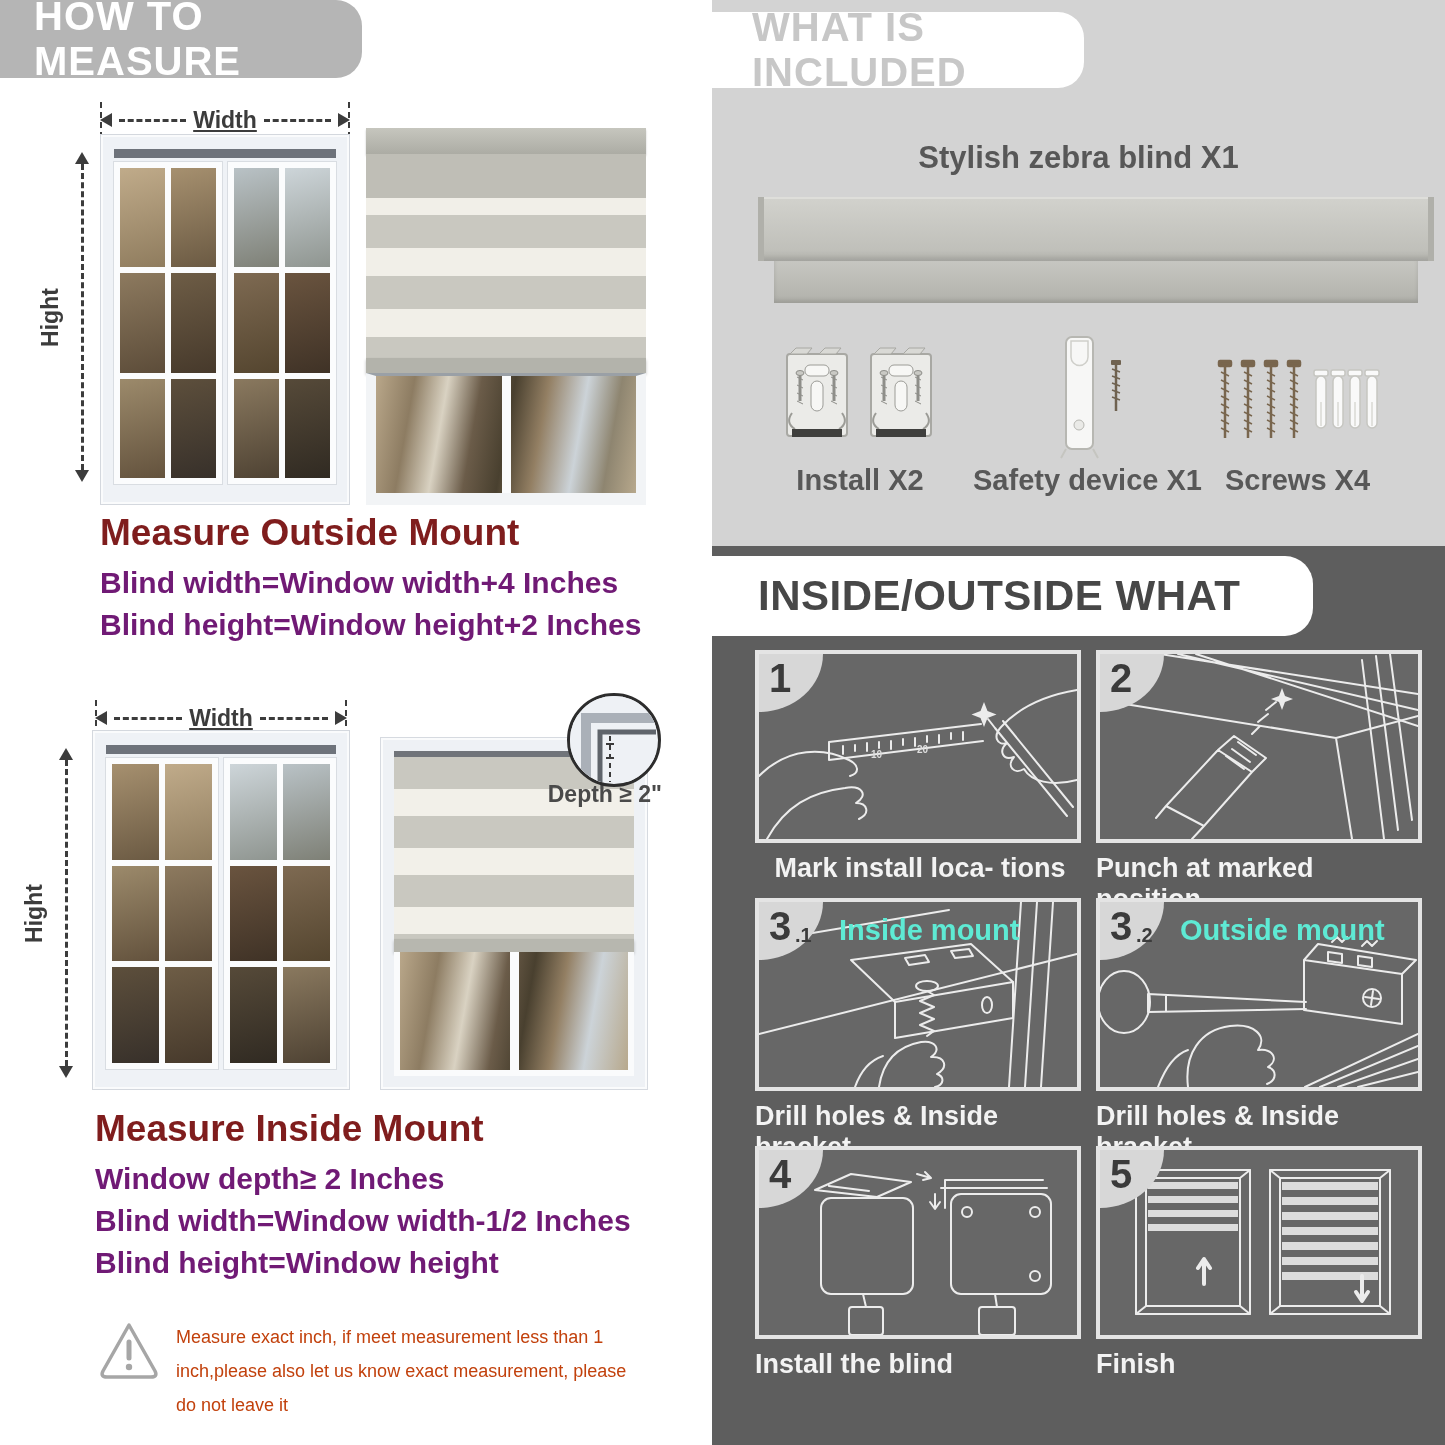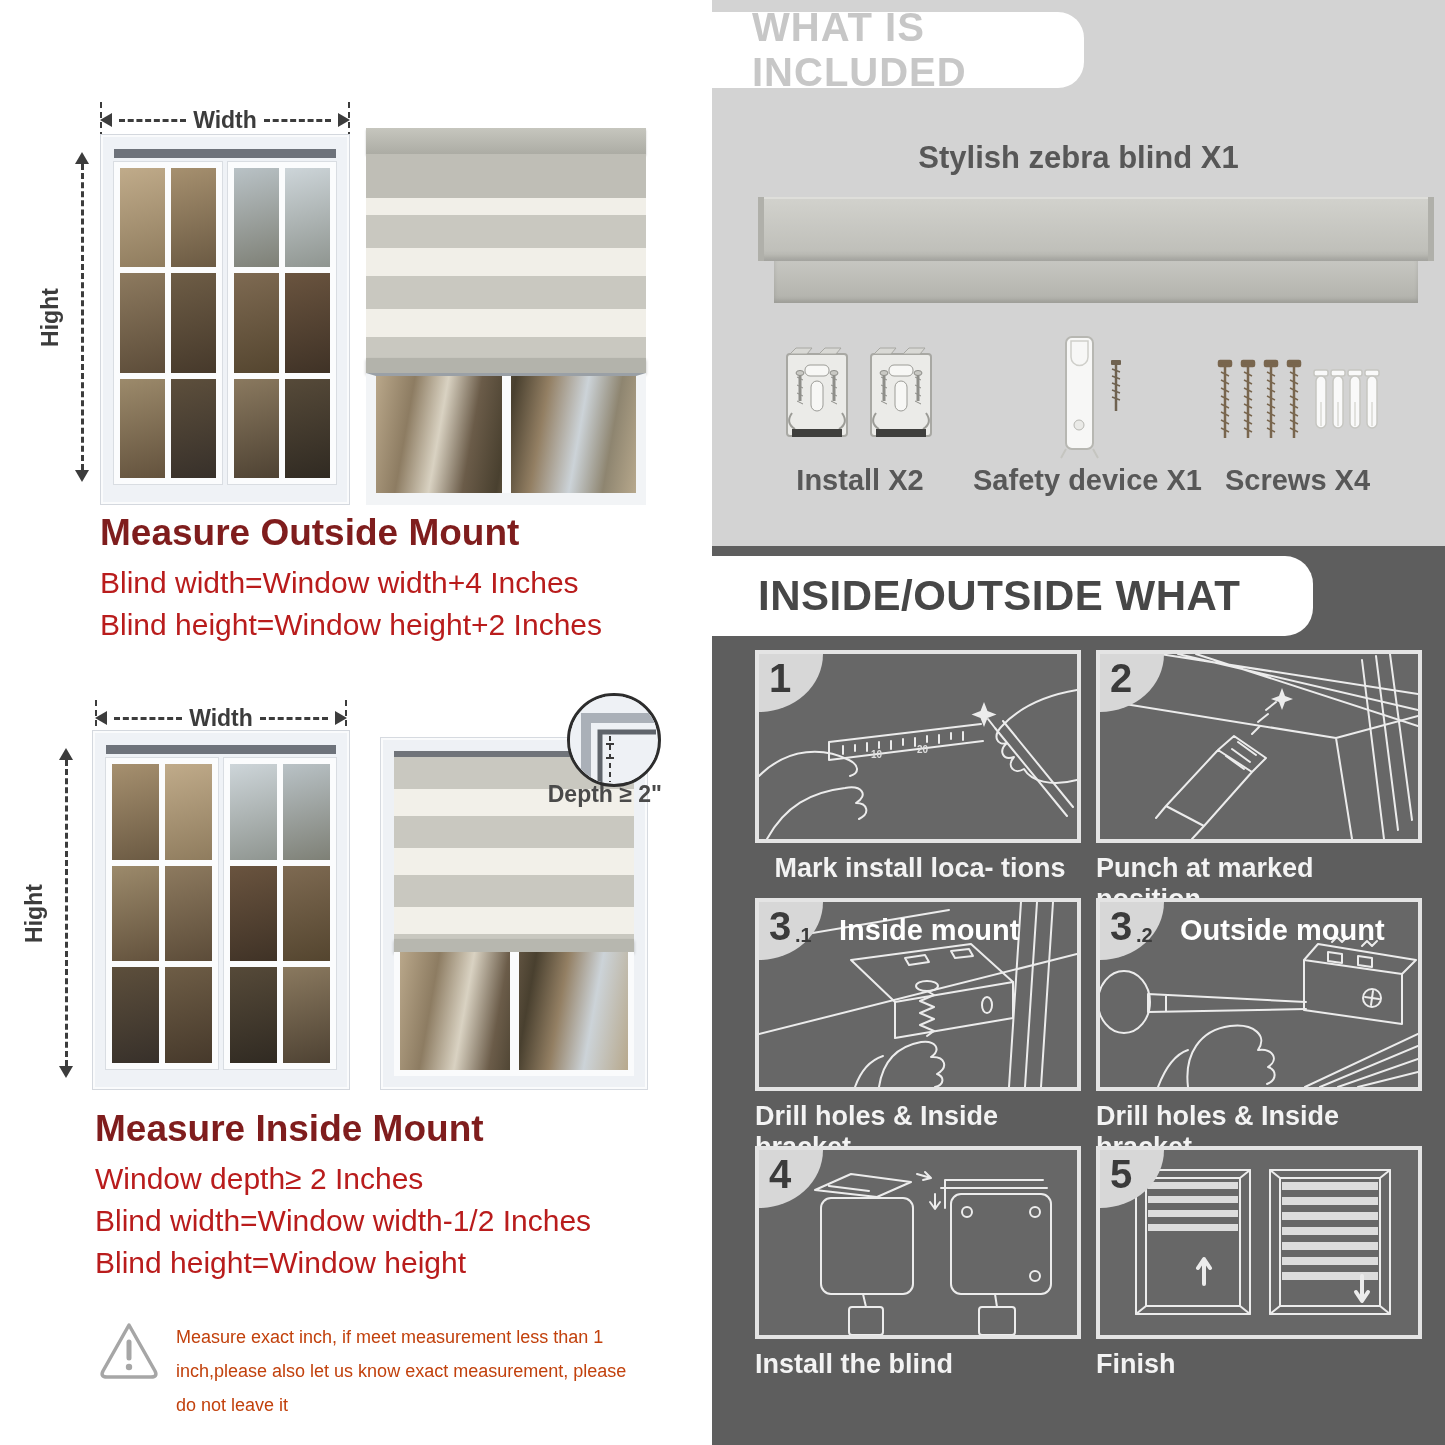--- a/index.html
+++ b/index.html
@@ -15,21 +15,21 @@
   .pill-included span{color:#c7c7c7;font-size:40px;padding-left:40px;}
   .pill-mount{left:712px;top:556px;width:601px;height:80px;background:#ffffff;border-radius:0 28px 28px 0;}
   .pill-mount span{color:#474747;font-size:42px;padding-left:46px;letter-spacing:0.5px;}
 
   
   .right-top{position:absolute;left:712px;top:0;width:733px;height:546px;background:#d3d3d3;}
   .right-bottom{position:absolute;left:712px;top:546px;width:733px;height:899px;background:#5e5e5e;}
 
   
   .harrow{position:absolute;display:flex;align-items:center;gap:7px;height:24px;}
-  .harrow-label{font-size:23px;font-weight:bold;color:#3c3c3c;}
+  .harrow-label{font-size:23px;font-weight:bold;color:#3c3c3c;text-decoration:underline;}
   .dashline{flex:1;height:0;border-top:3px dashed #3c3c3c;}
   .tri{width:0;height:0;border:7px solid transparent;}
   .tri-l{border-right:12px solid #3c3c3c;border-left:none;}
   .tri-r{border-left:12px solid #3c3c3c;border-right:none;}
   .tri-u{border-bottom:12px solid #3c3c3c;border-top:none;}
   .tri-d{border-top:12px solid #3c3c3c;border-bottom:none;}
   .endtick{position:absolute;top:-6px;height:36px;border-left:2px dashed #3c3c3c;}
   .varrow{position:absolute;width:16px;display:flex;flex-direction:column;align-items:center;}
   .vdash{flex:1;width:0;border-left:3px dashed #3c3c3c;}
   .vlabel{position:absolute;width:96px;text-align:center;font-size:23px;font-weight:bold;color:#3c3c3c;transform:rotate(-90deg);}
@@ -67,54 +67,57 @@
   .bw-rail{height:13px;background:#b7b7af;box-shadow:0 2px 3px rgba(0,0,0,.25);}
   .bw-glass{flex:1;position:relative;border:6px solid #fafbfc;border-top:none;
       background:linear-gradient(100deg,#b9a78a 0%,#8d7c62 16%,#d9d2c2 30%,#6b5c49 44%,#49402f 55%,#937f63 68%,#ccd3d8 82%,#b7a88c 100%);}
 
   .magnifier{position:absolute;width:88px;height:88px;border:3px solid #2d2d2d;border-radius:50%;
       overflow:hidden;background:#eef1f5;z-index:6;}
   .depth-label{position:absolute;font-size:23px;font-weight:bold;color:#4a4a4a;text-align:right;}
 
   
   .h-title{position:absolute;font-size:37px;font-weight:bold;color:#7f1d1d;}
-  .formula{position:absolute;font-size:30px;font-weight:normal;color:#b91c1c;}
+  .formula{position:absolute;font-size:30px;font-weight:bold;color:#701a75;}
   .warn-text{position:absolute;font-size:18px;color:#c2410c;line-height:34px;}
 
   
   .product-label{position:absolute;left:712px;width:733px;top:140px;text-align:center;
       font-size:31px;font-weight:bold;color:#575757;}
   .headrail{position:absolute;left:758px;top:197px;width:676px;height:64px;
       background:linear-gradient(#d2d2cd,#bcbcb6),repeating-linear-gradient(90deg,rgba(255,255,255,.05) 0 3px,rgba(0,0,0,.02) 3px 6px);
       box-shadow:inset 0 2px 0 #dededa,inset 0 -4px 6px rgba(0,0,0,.15);}
   .headrail::before,.headrail::after{content:"";position:absolute;top:0;bottom:0;width:6px;background:#b0b0aa;}
   .headrail::before{left:0;} .headrail::after{right:0;}
   .headroll{position:absolute;left:774px;top:261px;width:644px;height:42px;
       background:linear-gradient(#c6c6c1,#b1b1ab);box-shadow:inset 0 -3px 4px rgba(0,0,0,.12);}
   .item-label{position:absolute;top:464px;text-align:center;font-size:29px;font-weight:bold;color:#585858;}
 
   
   .step-img{position:absolute;width:326px;height:193px;box-sizing:border-box;border:4px solid #e4e4e4;background:#676767;}
   .badge{position:absolute;top:0;left:0;width:64px;height:58px;background:#d7d7d7;border-radius:0 0 100% 0;z-index:2;}
   .badge b{position:absolute;left:10px;top:2px;font-size:40px;color:#3b3b3b;}
   .badge small{position:absolute;left:36px;top:22px;font-size:20px;font-weight:bold;color:#3b3b3b;}
-  .step-title{position:absolute;left:80px;top:12px;font-size:29px;font-weight:bold;color:#ffffff;z-index:2;}
+  .step-title{position:absolute;left:80px;top:12px;font-size:29px;font-weight:bold;color:#5eead4;z-index:2;}
   .caption{position:absolute;width:330px;font-size:27px;font-weight:bold;color:#f3f3f3;}
 
   .art{position:absolute;inset:0;width:100%;height:100%;stroke:#ececec;fill:none;stroke-width:2;
        stroke-linecap:round;stroke-linejoin:round;}
   .art .f{fill:#ececec;stroke:none;}
   .art .fs{fill:#e3e3e3;stroke:none;opacity:.95;}
   .art text{font:600 10px "Liberation Sans",sans-serif;fill:#dddddd;stroke:none;}
 </style>
 </head>
 <body>
 
 <div class="canvas">
 
+  <div class="pill pill-measure">
+    <span>HOW TO MEASURE</span>
+  </div>
 
   <div class="harrow" style="left:100px;top:108px;width:250px;">
     <span class="endtick" style="left:0;"></span>
     <span class="tri tri-l"></span>
     <span class="dashline"></span>
     <span class="harrow-label">Width</span>
     <span class="dashline"></span>
     <span class="tri tri-r"></span>
     <span class="endtick" style="right:0;"></span>
   </div>

